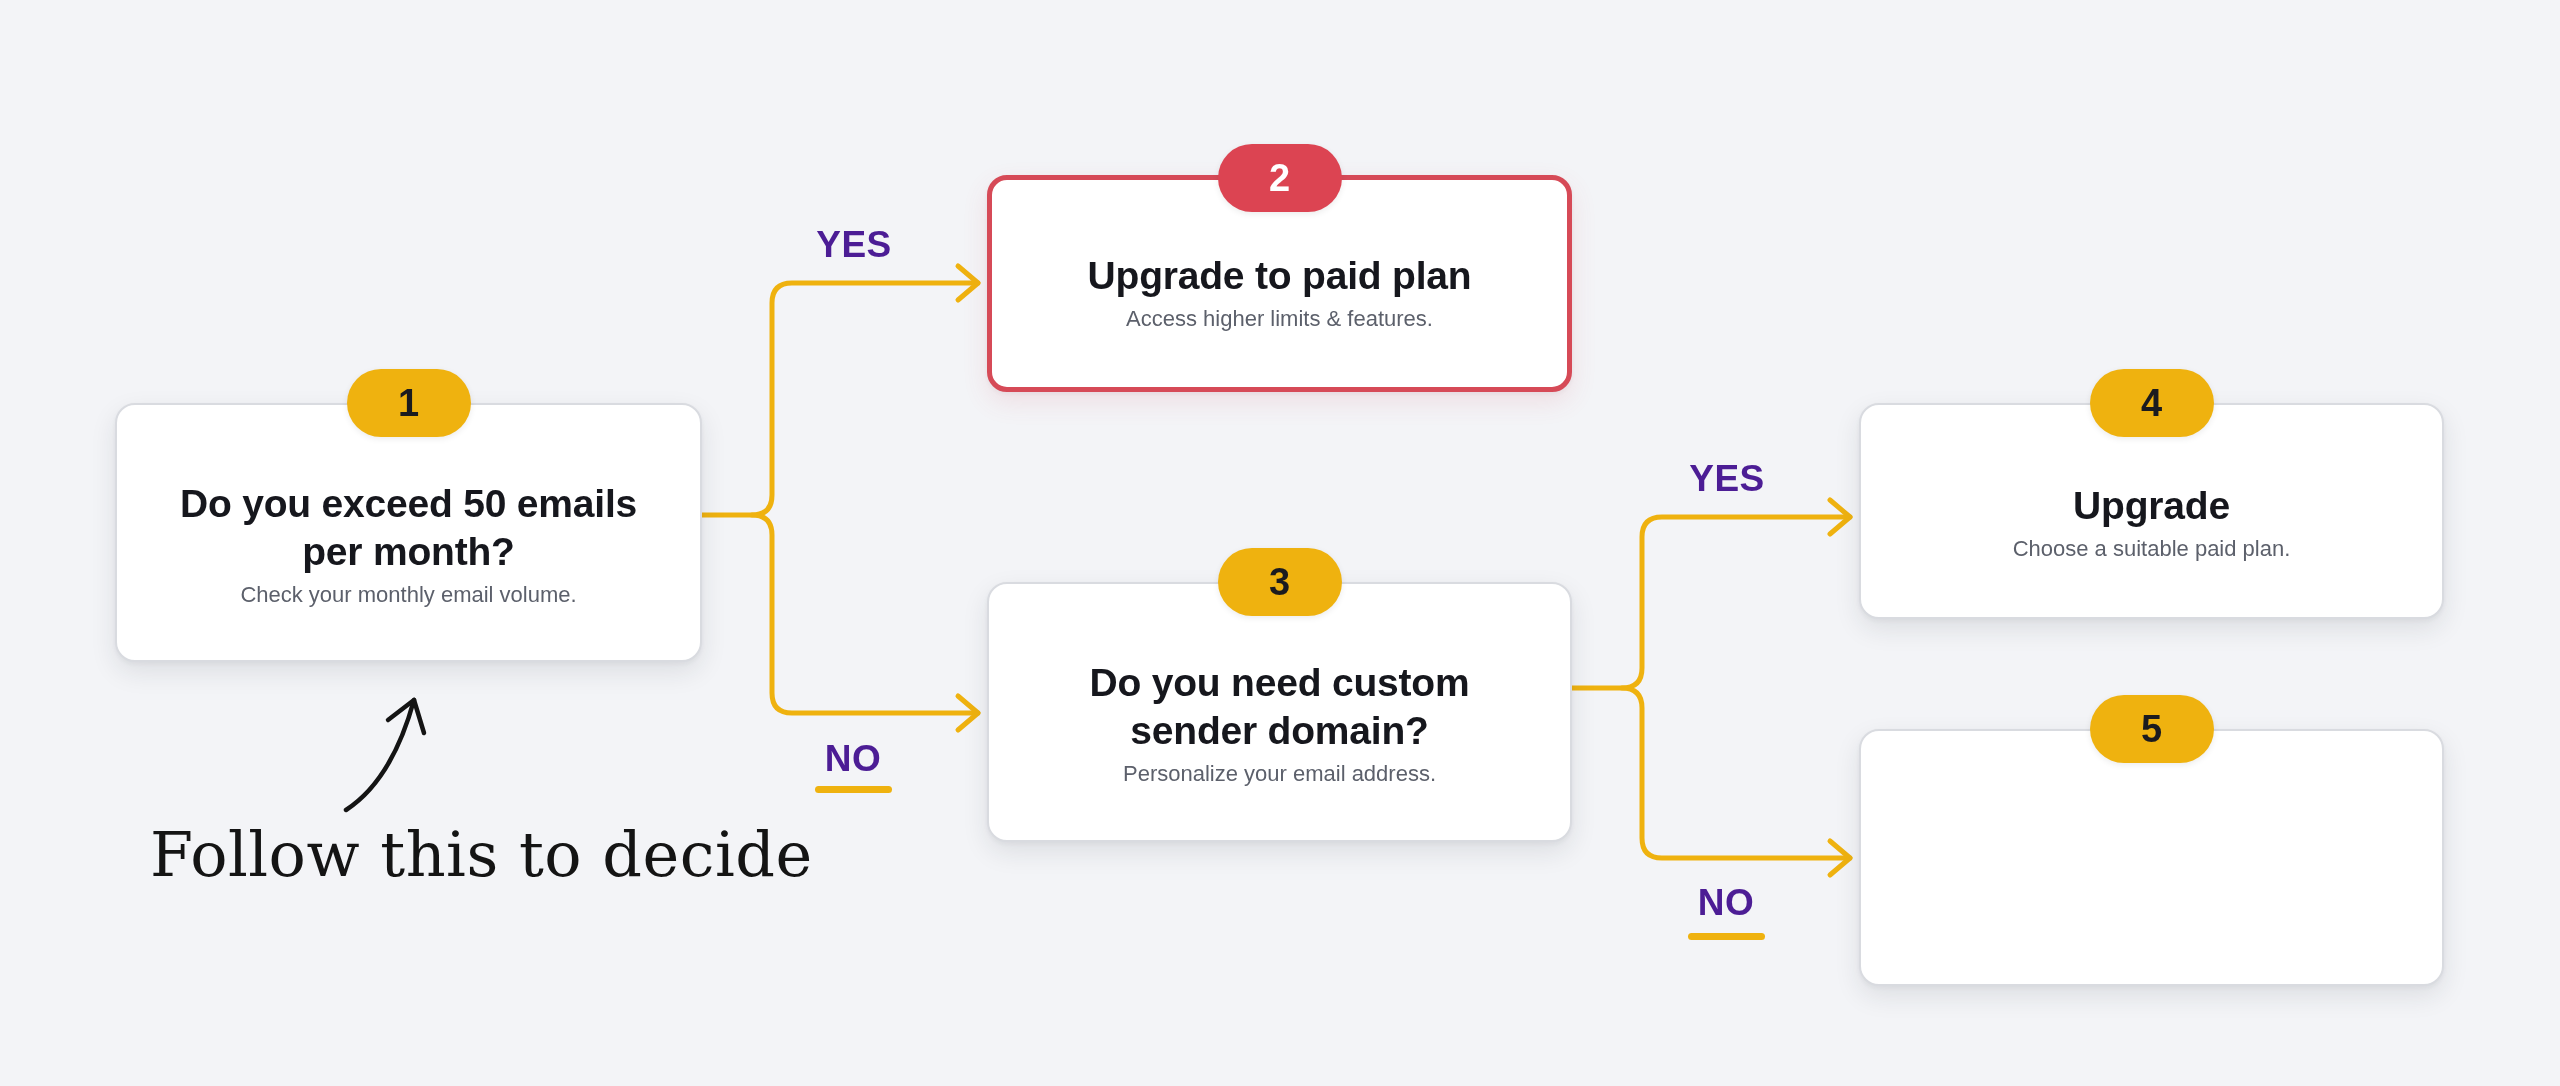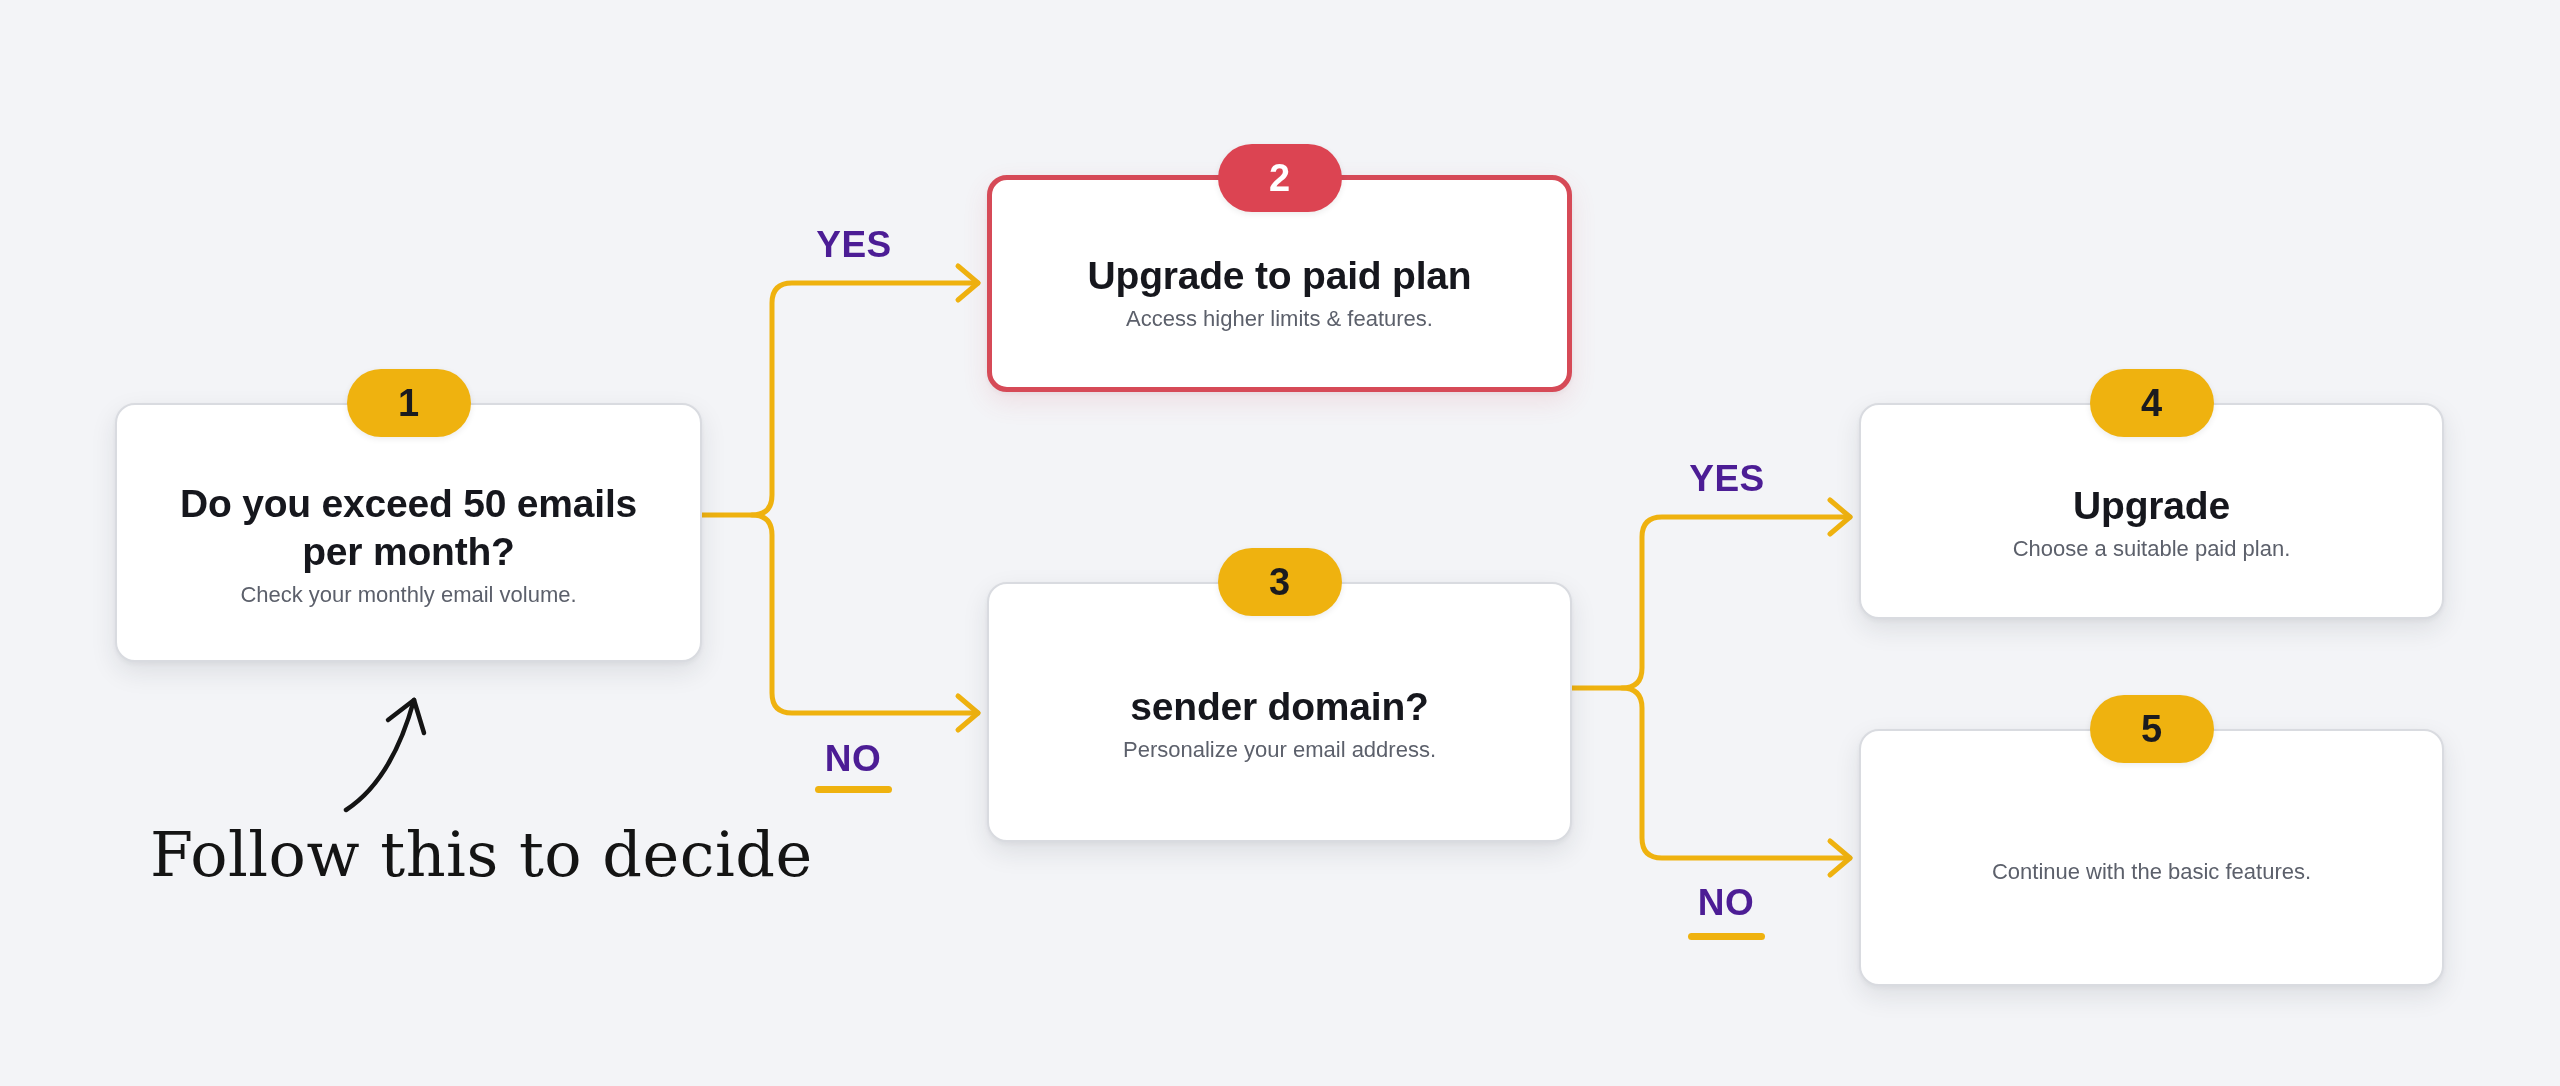--- a/index.html
+++ b/index.html
@@ -120,38 +120,38 @@
     <div class="badge red" style="top:-36px;">2</div>
     <div class="card-title">
       <div>Upgrade to paid plan</div>
     </div>
     <div class="card-desc">Access higher limits &amp; features.</div>
   </div>
 
   <div class="card" style="left:987px; top:582px; width:585px; height:260px;">
     <div class="badge">3</div>
     <div class="card-title">
+      <div>Do you need custom</div>
       <div>sender domain?</div>
     </div>
     <div class="card-desc">Personalize your email address.</div>
   </div>
 
   <div class="card" style="left:1859px; top:403px; width:585px; height:216px;">
     <div class="badge">4</div>
     <div class="card-title">
       <div>Upgrade</div>
     </div>
     <div class="card-desc">Choose a suitable paid plan.</div>
   </div>
 
   <div class="card" style="left:1859px; top:729px; width:585px; height:257px;">
     <div class="badge">5</div>
     <div class="card-title">
     </div>
-    <div class="card-desc">Continue with the basic features.</div>
   </div>
 
   <div class="branch-label" style="left:854px; top:224px;">YES</div>
   <div class="branch-label" style="left:853px; top:738px;">NO</div>
   <div class="underline" style="left:815px; top:786px; width:77px;"></div>
 
   <div class="branch-label" style="left:1727px; top:458px;">YES</div>
   <div class="branch-label" style="left:1726px; top:882px;">NO</div>
   <div class="underline" style="left:1688px; top:933px; width:77px;"></div>
 

